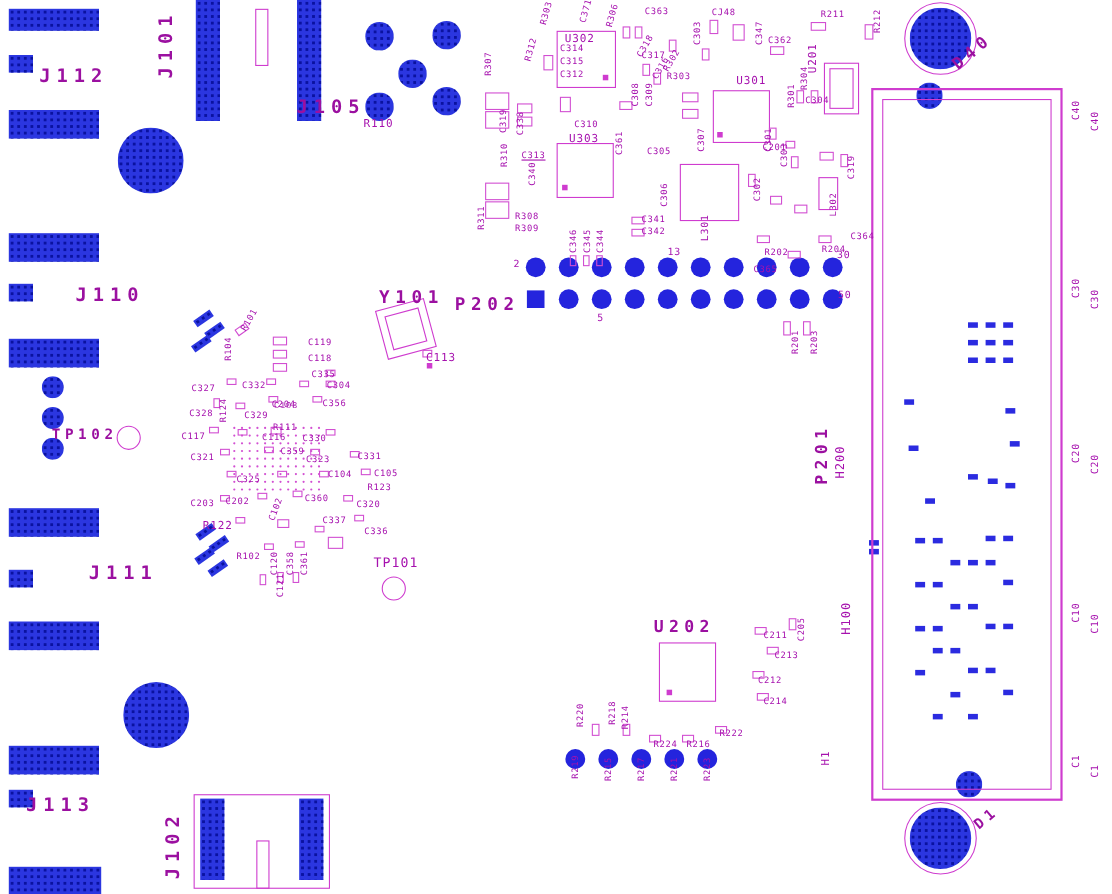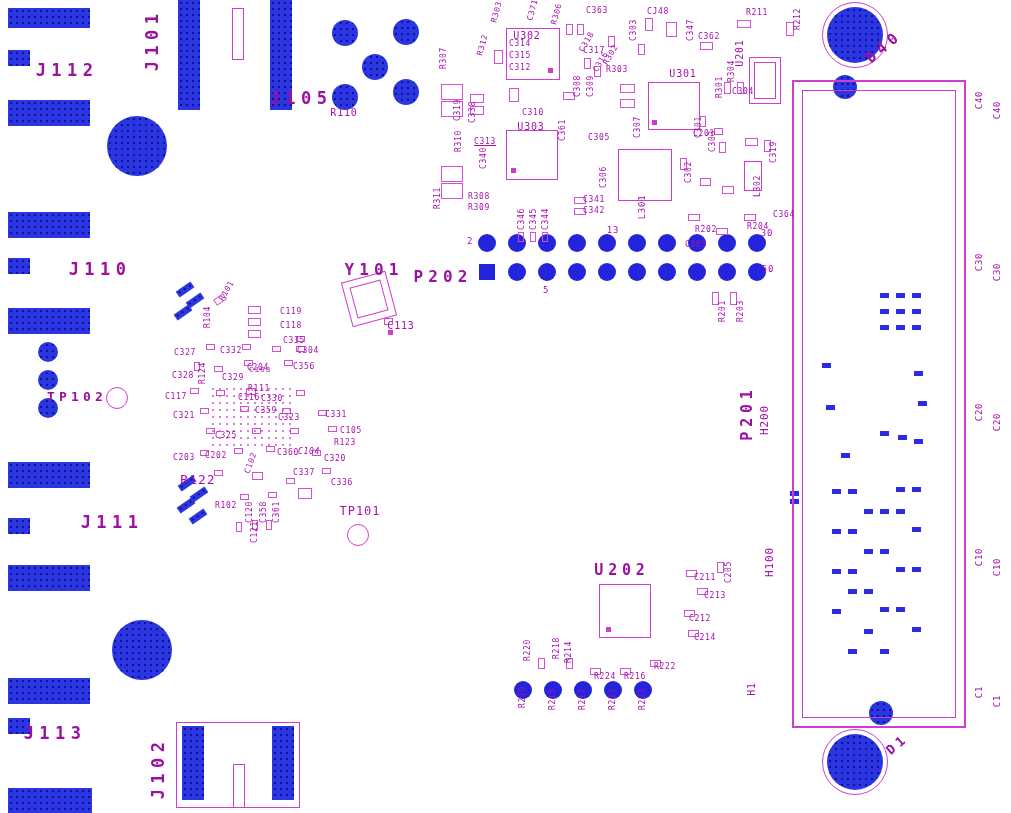--- a/index.html
+++ b/index.html
@@ -460,35 +460,35 @@
     <div class="lbl" style="left: 231px; top: 351px; font-size: 8px; transform: translate(-50%, -50%) rotate(0deg);">C332</div>
     <div class="lbl" style="left: 258px; top: 368px; font-size: 8px; transform: translate(-50%, -50%) rotate(0deg);">C204</div>
     <div class="lbl" style="left: 304px; top: 367px; font-size: 8px; transform: translate(-50%, -50%) rotate(0deg);">C356</div>
     <div class="lbl" style="left: 183px; top: 376px; font-size: 8px; transform: translate(-50%, -50%) rotate(0deg);">C328</div>
     <div class="lbl" style="left: 203px; top: 373px; font-size: 8px; transform: translate(-50%, -50%) rotate(-90deg);">R124</div>
     <div class="lbl" style="left: 233px; top: 378px; font-size: 8px; transform: translate(-50%, -50%) rotate(0deg);">C329</div>
     <div class="lbl" style="left: 260px; top: 370px; font-size: 8px; transform: translate(-50%, -50%) rotate(0deg); font-family: Liberation Mono, monospace;">C103</div>
     <div class="lbl" style="left: 176px; top: 397px; font-size: 8px; transform: translate(-50%, -50%) rotate(0deg);">C117</div>
     <div class="lbl" style="left: 239px; top: 398px; font-size: 8px; transform: translate(-50%, -50%) rotate(0deg); margin-left: 10px;">C116</div>
     <div class="lbl" style="left: 259px; top: 389px; font-size: 8px; transform: translate(-50%, -50%) rotate(0deg);">R111</div>
-    <div class="lbl" style="left: 272px; top: 399px; font-size: 8px; transform: translate(-50%, -50%) rotate(0deg);">C330</div>
+    <div class="lbl" style="left: 286px; top: 399px; font-size: 8px; transform: translate(-50%, -50%) rotate(0deg);">C330</div>
     <div class="lbl" style="left: 184px; top: 416px; font-size: 8px; transform: translate(-50%, -50%) rotate(0deg);">C321</div>
     <div class="lbl" style="left: 266px; top: 411px; font-size: 8px; transform: translate(-50%, -50%) rotate(0deg);">C359</div>
     <div class="lbl" style="left: 289px; top: 418px; font-size: 8px; transform: translate(-50%, -50%) rotate(0deg);">C323</div>
     <div class="lbl" style="left: 336px; top: 415px; font-size: 8px; transform: translate(-50%, -50%) rotate(0deg);">C331</div>
     <div class="lbl" style="left: 226px; top: 436px; font-size: 8px; transform: translate(-50%, -50%) rotate(0deg);">C325</div>
-    <div class="lbl" style="left: 309px; top: 452px; font-size: 8px; transform: translate(-50%, -50%) rotate(0deg); font-style: italic;">C104</div>
+    <div class="lbl" style="left: 309px; top: 432px; font-size: 8px; transform: translate(-50%, -50%) rotate(0deg);">C104</div>
     <div class="lbl" style="left: 351px; top: 431px; font-size: 8px; transform: translate(-50%, -50%) rotate(0deg);">C105</div>
     <div class="lbl" style="left: 345px; top: 443px; font-size: 8px; transform: translate(-50%, -50%) rotate(0deg);">R123</div>
     <div class="lbl" style="left: 184px; top: 458px; font-size: 8px; transform: translate(-50%, -50%) rotate(0deg);">C203</div>
     <div class="lbl" style="left: 216px; top: 456px; font-size: 8px; transform: translate(-50%, -50%) rotate(0deg);">C202</div>
     <div class="lbl" style="left: 251px; top: 463px; font-size: 8px; transform: translate(-50%, -50%) rotate(-70deg);">C102</div>
     <div class="lbl" style="left: 288px; top: 453px; font-size: 8px; transform: translate(-50%, -50%) rotate(0deg);">C360</div>
     <div class="lbl" style="left: 335px; top: 459px; font-size: 8px; transform: translate(-50%, -50%) rotate(0deg);">C320</div>
-    <div class="lbl" style="left: 198px; top: 479px; font-size: 13px; transform: translate(-50%, -50%) rotate(0deg);">R122</div>
+    <div class="lbl" style="left: 198px; top: 479px; font-size: 10px; transform: translate(-50%, -50%) rotate(0deg);">R122</div>
     <div class="lbl" style="left: 304px; top: 473px; font-size: 8px; transform: translate(-50%, -50%) rotate(0deg);">C337</div>
     <div class="lbl" style="left: 342px; top: 483px; font-size: 8px; transform: translate(-50%, -50%) rotate(0deg);">C336</div>
     <div class="lbl" style="left: 226px; top: 506px; font-size: 8px; transform: translate(-50%, -50%) rotate(0deg);">R102</div>
     <div class="lbl" style="left: 250px; top: 512px; font-size: 8px; transform: translate(-50%, -50%) rotate(-90deg);">C120</div>
     <div class="lbl" style="left: 264px; top: 512px; font-size: 8px; transform: translate(-50%, -50%) rotate(-90deg);">C358</div>
     <div class="lbl" style="left: 277px; top: 512px; font-size: 8px; transform: translate(-50%, -50%) rotate(-90deg);">C361</div>
     <div class="lbl" style="left: 255px; top: 532px; font-size: 8px; transform: translate(-50%, -50%) rotate(-90deg);">C121</div>
     <div class="lbl" style="left: 705px; top: 578px; font-size: 8px; transform: translate(-50%, -50%) rotate(0deg);">C211</div>
     <div class="lbl" style="left: 729px; top: 572px; font-size: 8px; transform: translate(-50%, -50%) rotate(-90deg);">C205</div>
     <div class="lbl" style="left: 715px; top: 596px; font-size: 8px; transform: translate(-50%, -50%) rotate(0deg);">C213</div>

